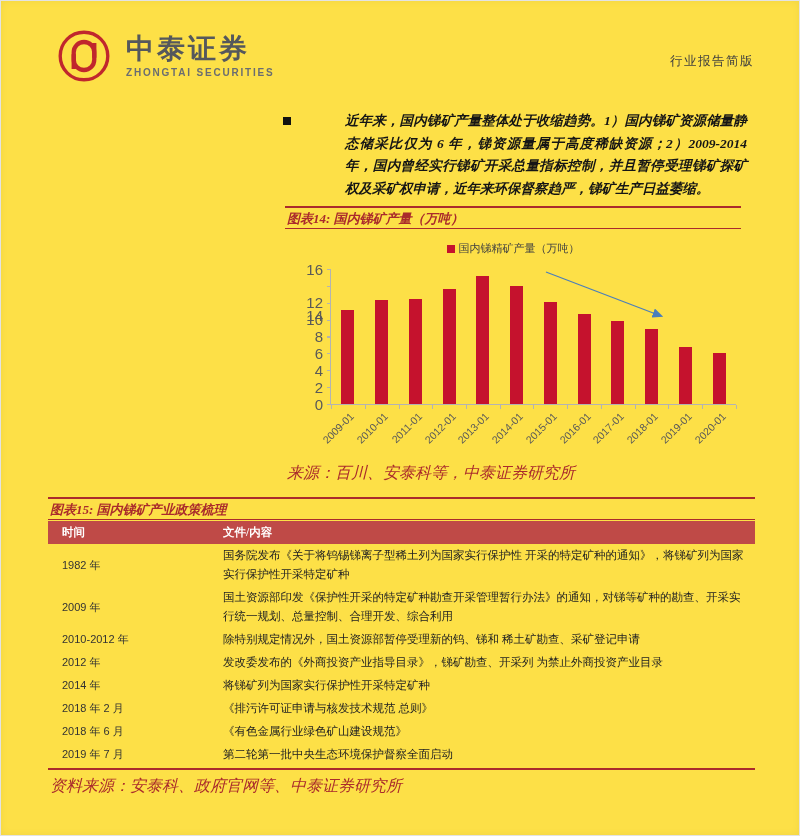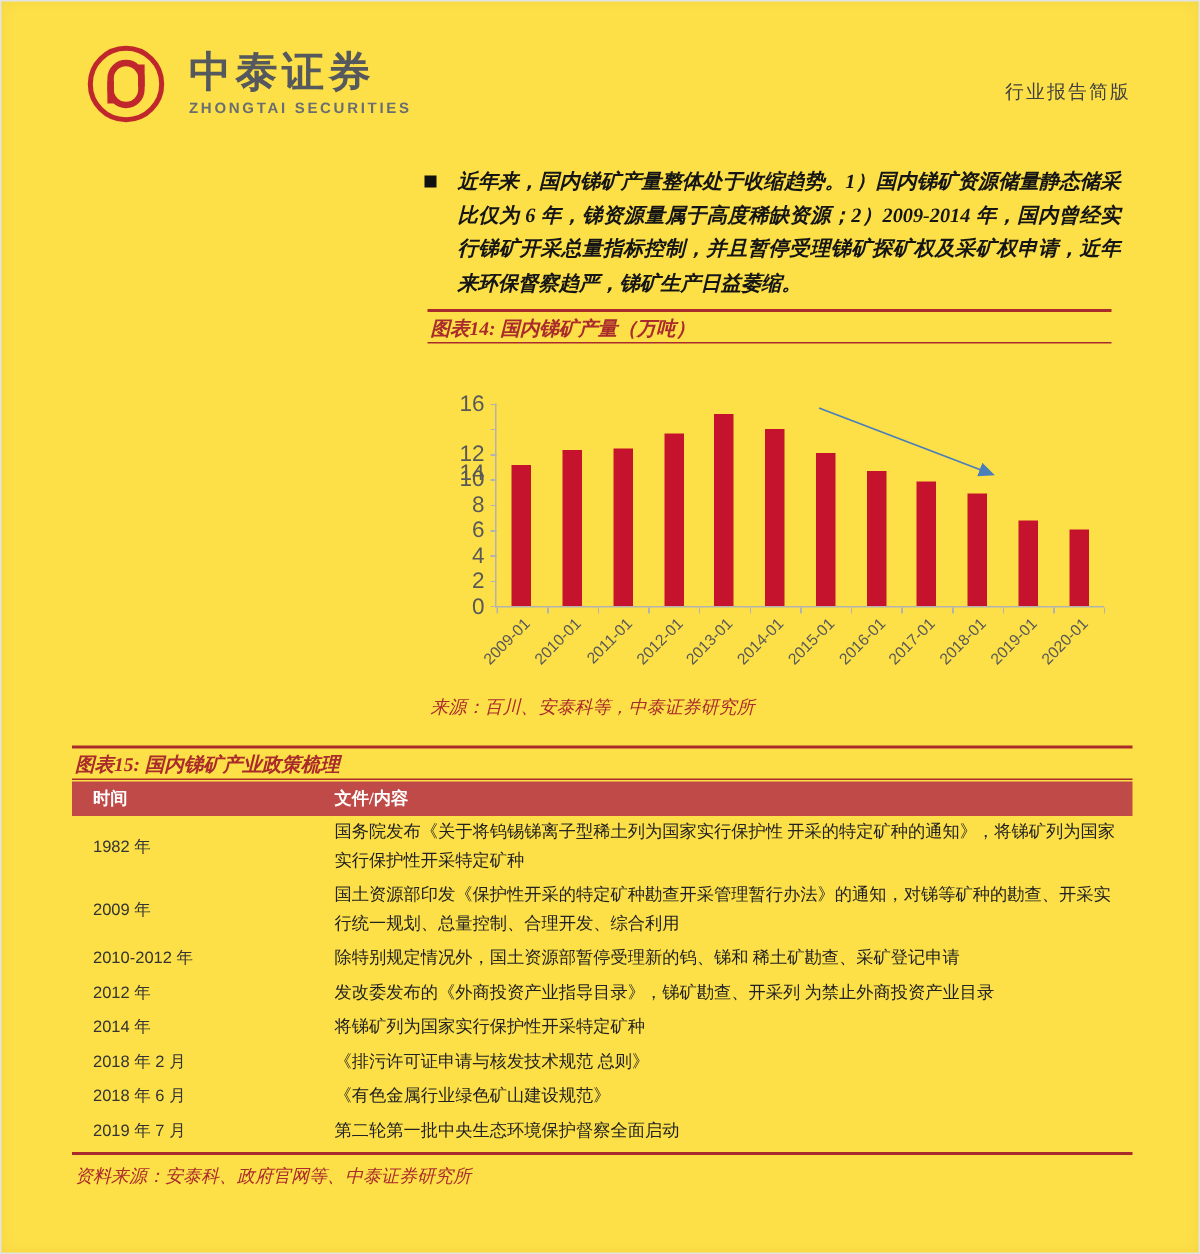--- a/index.html
+++ b/index.html
@@ -20,30 +20,30 @@
   .brand{position:absolute;left:56px;top:28px;display:flex;align-items:center;}
   .brand-logo{width:56px;height:56px;flex:none;}
   .brand-text{margin-left:14px;}
   .brand-cn{font-size:28px;font-weight:bold;color:#55585c;letter-spacing:3px;
     font-family:"Liberation Serif",serif;line-height:30px;}
   .brand-en{font-size:10px;font-weight:bold;color:#6a6d71;letter-spacing:1.8px;
     font-family:"Liberation Sans",sans-serif;margin-top:3px;}
   .report-type{position:absolute;top:53px;right:46px;font-size:12.5px;color:#3f3f3f;
     letter-spacing:1.5px;}
   
-  .bullet-para{position:absolute;left:283px;top:110px;width:464px;display:flex;}
+  .bullet-para{position:absolute;left:283px;top:110px;width:464px;display:flex;gap:40px;}
   .bullet-marker{flex:none;width:8px;height:8px;background:#111;margin:7px 14px 0 0;}
   .bullet-para p{margin:0;font-size:13.5px;line-height:22.5px;font-weight:bold;
     font-style:italic;color:#151515;text-align:justify;}
   
   .rule-thick{height:2px;background:var(--line-red);}
   .rule-thin{height:1px;background:var(--line-red);}
   .fig-title{font-size:13px;font-weight:bold;font-style:italic;color:var(--line-red);
     padding:3px 2px 2px 2px;line-height:15px;}
-  .fig-source{font-size:12px;font-style:italic;color:var(--line-red);padding-left:2px;}
+  .fig-source{font-size:16px;font-style:italic;color:var(--line-red);padding-left:2px;}
   
   .fig14{position:absolute;left:285px;top:206px;width:456px;}
   .chart{position:relative;height:226px;font-family:"Liberation Sans",sans-serif;}
   .legend{position:absolute;top:12px;left:0;width:100%;text-align:center;
     font-size:11px;color:#404040;}
   .legend-swatch{display:inline-block;width:8px;height:8px;background:var(--bar-red);
     margin-right:4px;vertical-align:-1px;}
   .plot{position:absolute;left:45px;top:40px;width:405px;height:135px;
     border-left:1px solid var(--axis-gray);border-bottom:1px solid var(--axis-gray);}
   .bar{position:absolute;bottom:0;width:13px;background:var(--bar-red);}
@@ -92,20 +92,23 @@
   <div class="bullet-para">
     <span class="bullet-marker"></span>
     <p>近年来，国内锑矿产量整体处于收缩趋势。1）国内锑矿资源储量静态储采比仅为 6 年，锑资源量属于高度稀缺资源；2）2009-2014 年，国内曾经实行锑矿开采总量指标控制，并且暂停受理锑矿探矿权及采矿权申请，近年来环保督察趋严，锑矿生产日益萎缩。</p>
   </div>
 
   <section class="fig14">
     <div class="rule-thick"></div>
     <div class="fig-title">图表14: 国内锑矿产量（万吨）</div>
     <div class="rule-thin"></div>
     <div class="chart">
+      <div class="legend">
+        <span class="legend-swatch"></span><span>国内锑精矿产量（万吨）</span>
+      </div>
       <div class="plot" id="plot">
         <div class="ytick-marks"></div>
         <div class="xtick-marks"></div>
         <svg class="trend-arrow" viewBox="0 0 405 135">
           <defs>
             <marker id="ah" markerWidth="9" markerHeight="8" refX="7" refY="4" orient="auto">
               <polygon points="0,0 9,4 0,8" fill="#4a7ebb"></polygon>
             </marker>
           </defs>
           <line x1="215" y1="3" x2="330" y2="47" stroke="#4a7ebb" stroke-width="1.2" marker-end="url(#ah)"></line>

